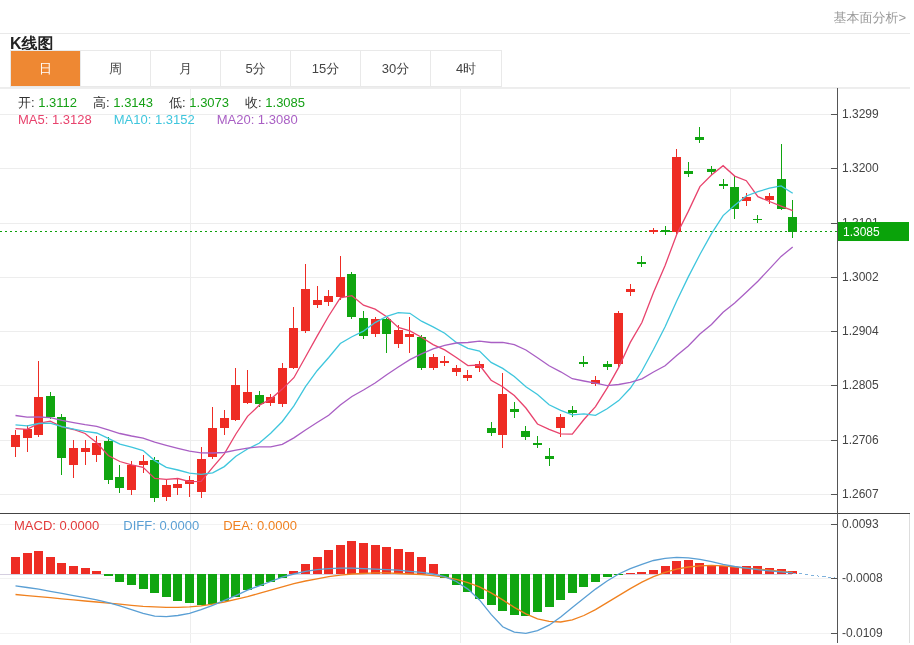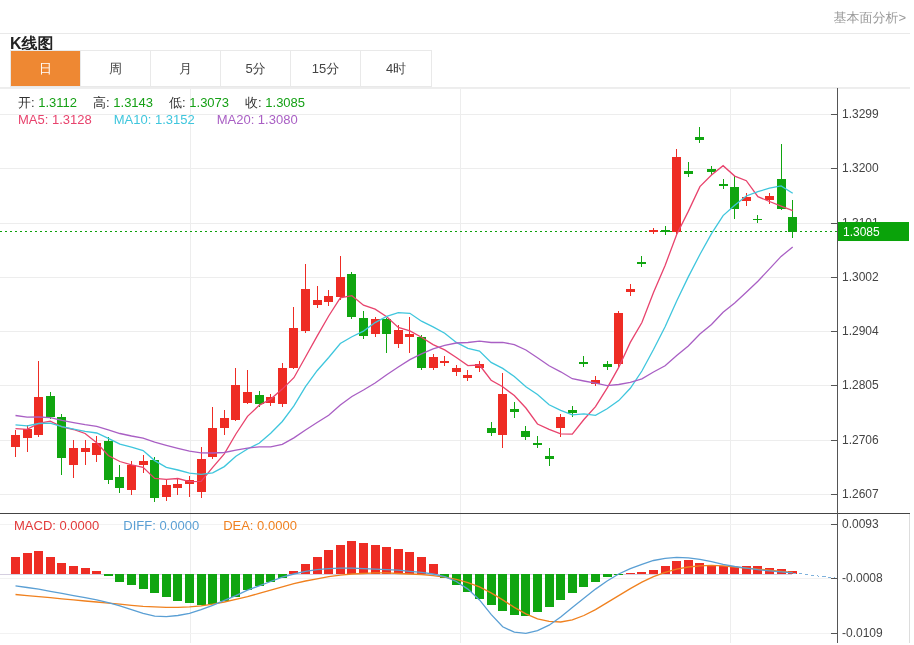--- a/index.html
+++ b/index.html
@@ -31,20 +31,21 @@
 <div class="page">
   <div class="page-title">K线图</div>
   <a class="fund-link" href="#">基本面分析&gt;</a>
   <div class="title-divider"></div>
   <ul class="tabs" id="tabs">
       <li class="tab sel">日</li>
       <li class="tab">周</li>
       <li class="tab">月</li>
       <li class="tab">5分</li>
       <li class="tab">15分</li>
+      <li class="tab">30分</li>
       <li class="tab">4时</li>
     </ul>
   <div class="tabs-bottom"></div>
 
   <svg id="chart" width="914" height="645">
       <line x1="190.5" y1="88" x2="190.5" y2="643" stroke="#ededed" stroke-width="1" shape-rendering="crispEdges"></line>
       <line x1="460.5" y1="88" x2="460.5" y2="643" stroke="#ededed" stroke-width="1" shape-rendering="crispEdges"></line>
       <line x1="730.5" y1="88" x2="730.5" y2="643" stroke="#ededed" stroke-width="1" shape-rendering="crispEdges"></line>
       <line x1="0" y1="114.5" x2="837" y2="114.5" stroke="#ededed" stroke-width="1" shape-rendering="crispEdges"></line>
       <line x1="0" y1="168.5" x2="837" y2="168.5" stroke="#ededed" stroke-width="1" shape-rendering="crispEdges"></line>

